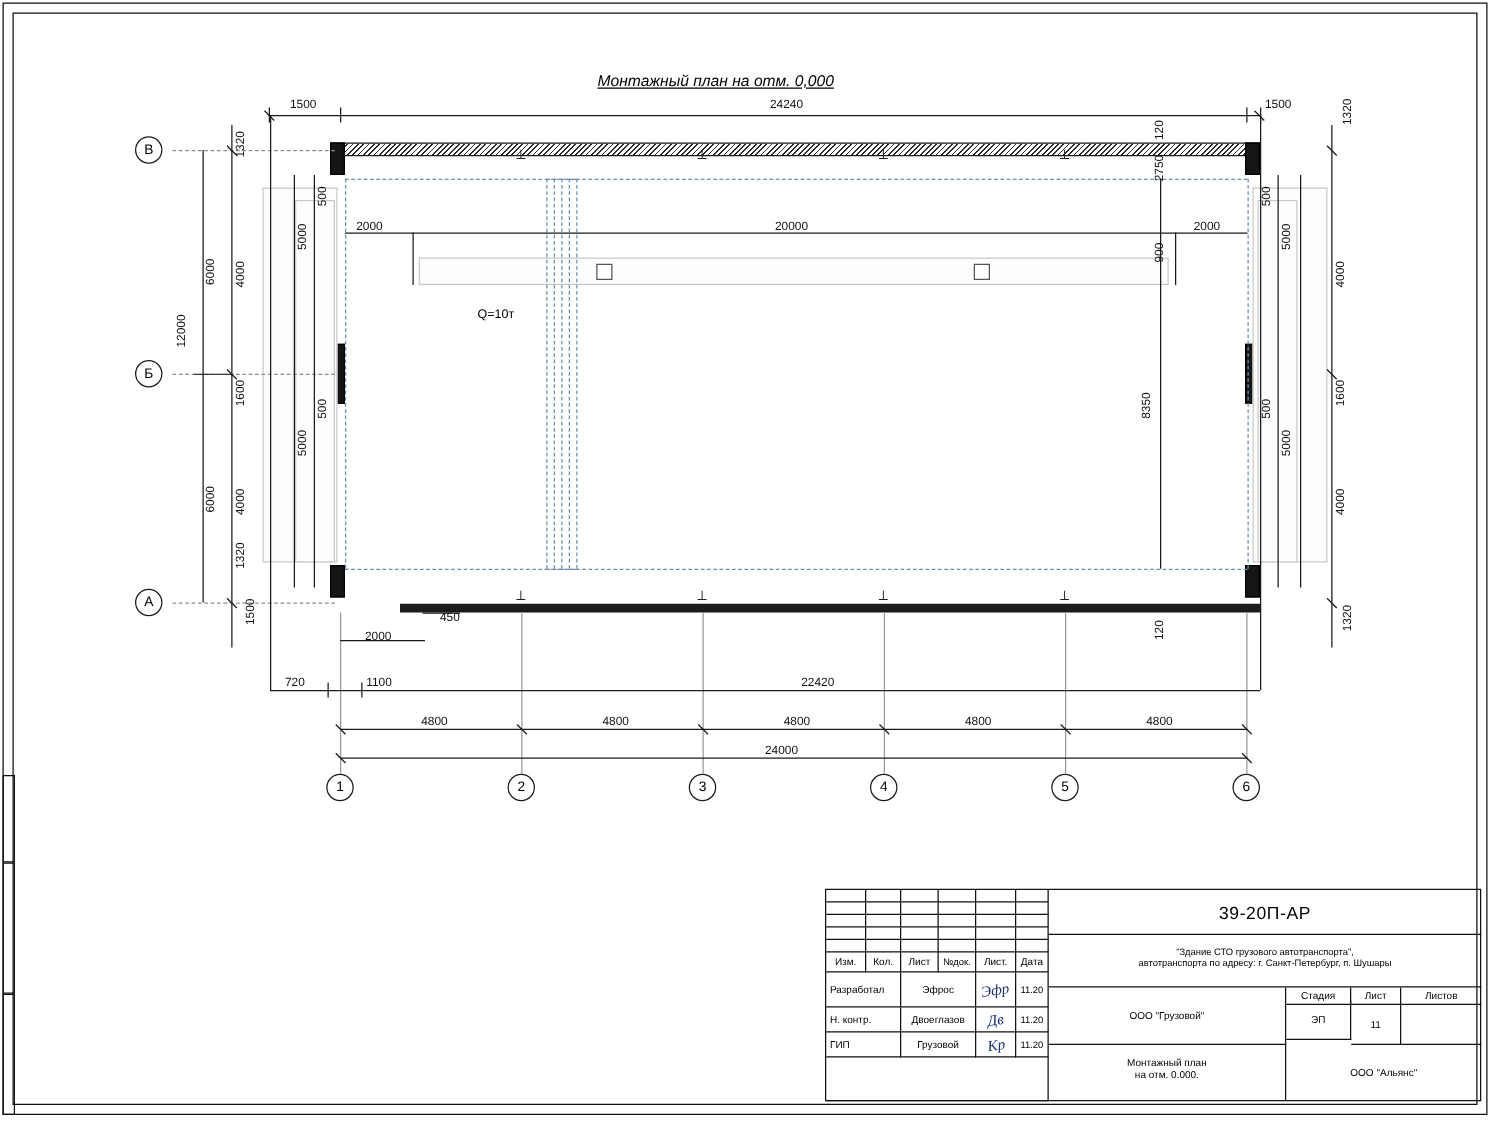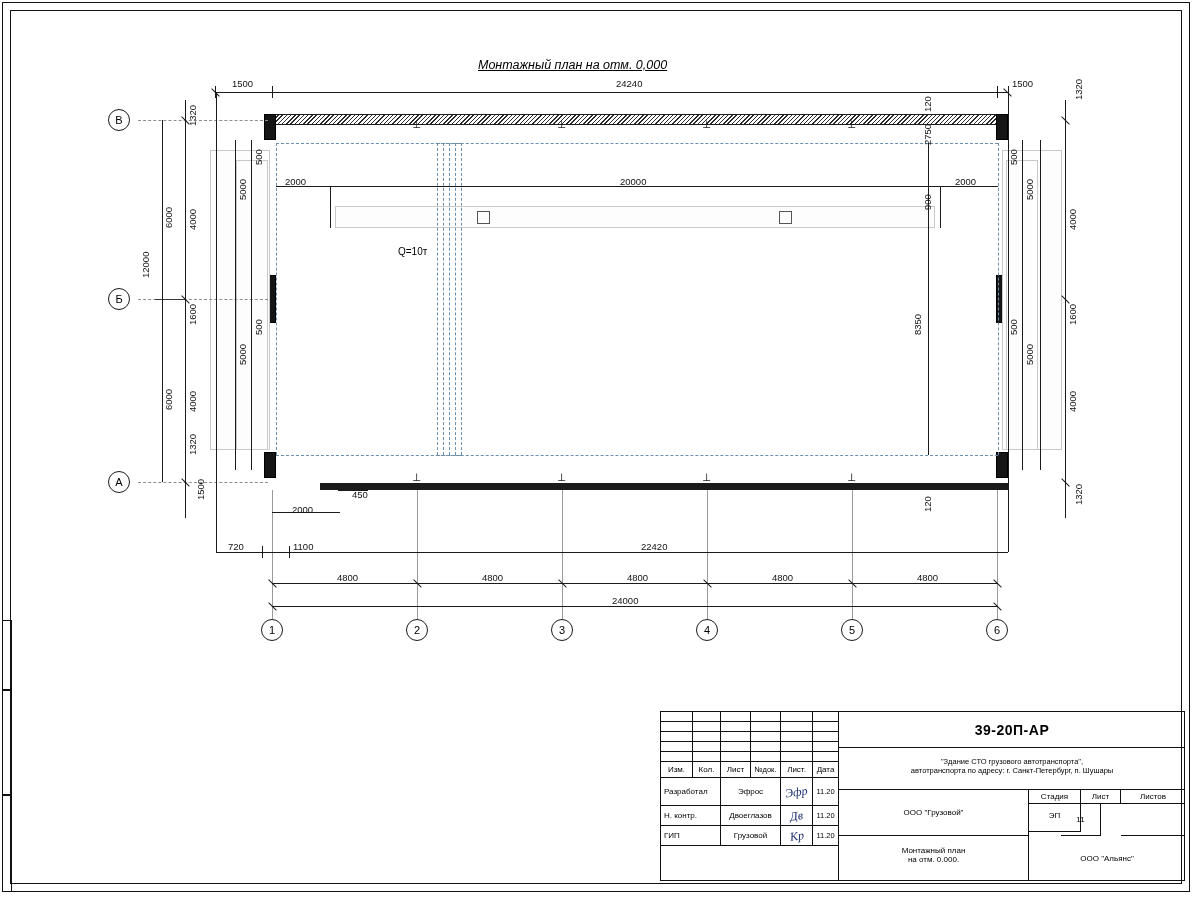--- a/index.html
+++ b/index.html
@@ -127,21 +127,20 @@
     font-size: 12.5px;
     font-style: italic;
     font-weight: 400;
     text-decoration: underline;
     white-space: nowrap;
   }
   .label {
     position: absolute;
     font-size: 10px;
     white-space: nowrap;
-    margin-left: 16px;
   }
   .sq {
     position: absolute;
     border: 1px solid #555;
     box-sizing: border-box;
     background: #fff;
   }
   .band {
     position: absolute;
     border: 1px solid #c9c9c9;
@@ -161,21 +160,21 @@
     position: absolute;
     box-sizing: border-box;
     border-right: 1px solid #111;
     border-bottom: 1px solid #111;
     overflow: hidden;
     text-align: center;
     line-height: 1.15;
   }
   .stamp .t-code {
     font-size: 14px;
-    font-weight: 700;
+    font-weight: 400;
     letter-spacing: .5px;
   }
   .stamp .small { font-size: 8px; }
   .stamp .tiny { font-size: 7.5px; }
   .stamp .left { text-align: left; padding-left: 3px; }
   .sig {
     font-family: "Liberation Serif", serif;
     font-style: italic;
     font-size: 12px;
     color: #1b2e6b;
@@ -425,21 +424,21 @@
       <div>автотранспорта по адресу: г. Санкт-Петербург, п. Шушары</div>
     </div>
 
     <div class="cell small" style="left:178px; top:78px; width:190px; height:46px; line-height:46px;">ООО "Грузовой"</div>
 
     <div class="cell small" style="left:368px; top:78px; width:52px; height:14px; line-height:14px;">Стадия</div>
     <div class="cell small" style="left:420px; top:78px; width:40px; height:14px; line-height:14px;">Лист</div>
     <div class="cell small" style="left:460px; top:78px; width:64px; height:14px; line-height:14px; border-right:none;">Листов</div>
 
     <div class="cell small" style="left:368px; top:88px; width:52px; height:32px; line-height:32px;">ЭП</div>
-    <div class="cell small" style="left:400px; top:92px; width:40px; height:32px; line-height:32px;">11</div>
+    <div class="cell small" style="left:420px; top:92px; width:40px; height:32px; line-height:32px;">11</div>
     <div class="cell small" style="left:460px; top:92px; width:64px; height:32px; line-height:32px; border-right:none;"></div>
 
     <div class="cell small" style="left:178px; top:124px; width:190px; height:45px; border-bottom:none; padding-top:10px;">
       <div>Монтажный план</div>
       <div>на отм. 0.000.</div>
     </div>
 
     <div class="cell small" style="left:368px; top:124px; width:156px; height:45px; line-height:45px; border-right:none; border-bottom:none;">ООО "Альянс"</div>
   </div>
 

